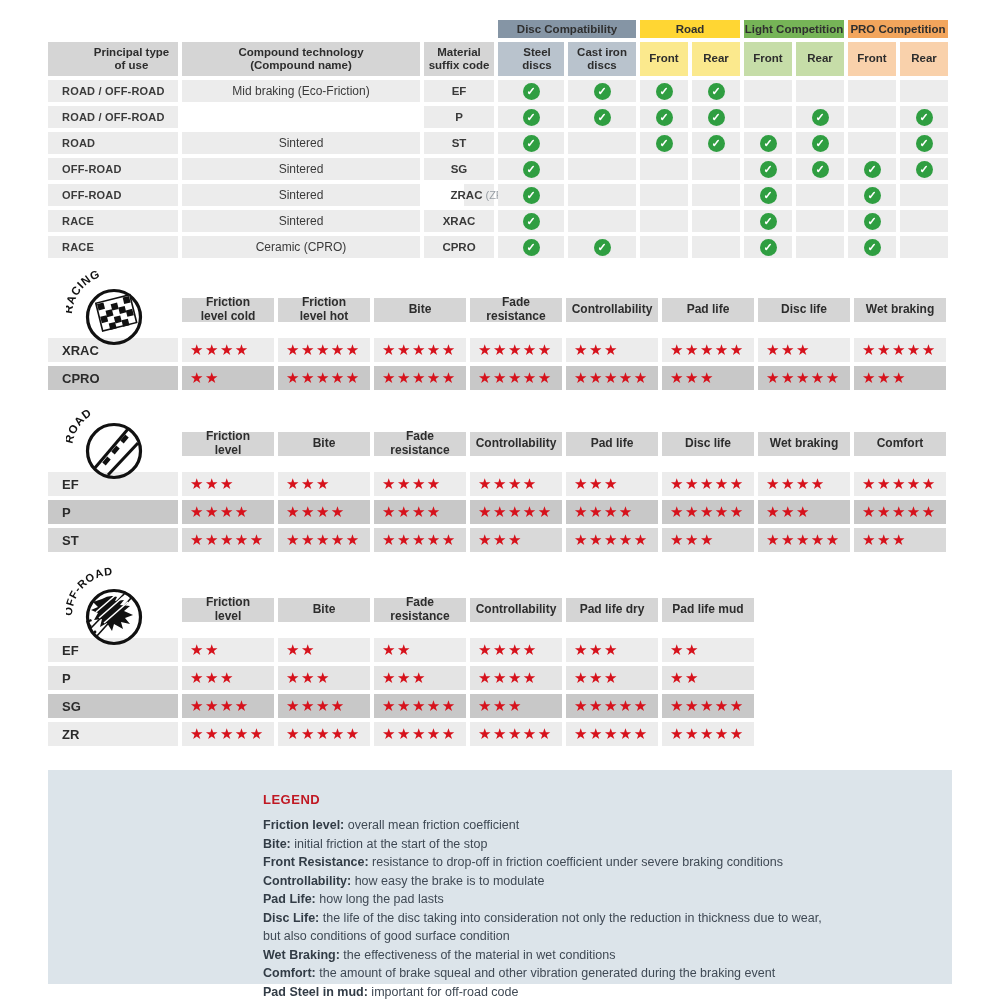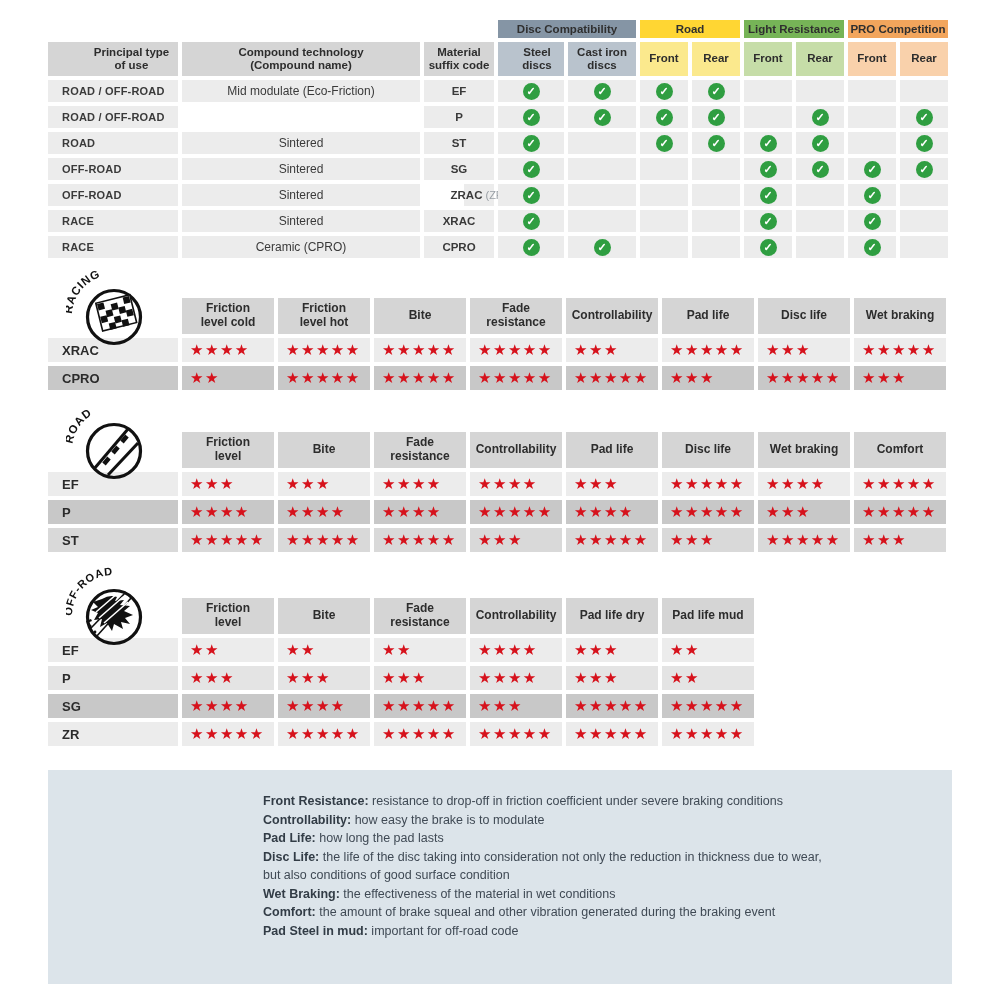--- a/index.html
+++ b/index.html
@@ -47,21 +47,21 @@
   }
 
   
   .rating-section { position:relative; }
   #section-racing  { margin-top:40px; }
   #section-road    { margin-top:42px; }
   #section-offroad { margin-top:46px; }
   .rgrid { display:grid; gap:4px; }
   .rcorner { height:36px; }
   .rhead {
-    height:36px; background:var(--header-gray); display:flex; align-items:center;
+    height:24px; background:var(--header-gray); display:flex; align-items:center;
     justify-content:center; text-align:center; font-size:12px; font-weight:bold;
     color:#2d2d2d; line-height:1.15; white-space:pre-line; padding:0 2px; box-sizing:border-box;
   }
   .rlabel {
     height:24px; display:flex; align-items:center; padding-left:14px;
     font-size:13px; font-weight:bold; color:#2b2b2b; box-sizing:border-box;
   }
   .rstars {
     height:24px; display:flex; align-items:center; padding-left:8px;
     font-size:15px; letter-spacing:1.5px; color:var(--star-red); box-sizing:border-box;
@@ -88,40 +88,40 @@
 </style>
 </head>
 <body>
 
 <div class="page">
   <div class="content">
 
     <div class="compat" id="compat-grid">
         <div class="group-h disc" style="grid-area: 1 / 4 / auto / span 2;">Disc Compatibility</div>
         <div class="group-h road" style="grid-area: 1 / 6 / auto / span 2;">Road</div>
-        <div class="group-h light" style="grid-area: 1 / 8 / auto / span 2;">Light Resistance</div>
+        <div class="group-h light" style="grid-area: 1 / 8 / auto / span 2;">Light Competition</div>
         <div class="group-h pro" style="grid-area: 1 / 10 / auto / span 2;">PRO Competition</div>
         <div class="col-h plain" style="grid-area: 2 / 1; padding-left: 37px;">Principal type
 of use</div>
         <div class="col-h plain" style="grid-area: 2 / 2;">Compound technology
 (Compound name)</div>
         <div class="col-h plain" style="grid-area: 2 / 3;">Material
 suffix code</div>
         <div class="col-h disc-sub" style="grid-area: 2 / 4; padding-left: 12px;">Steel
 discs</div>
         <div class="col-h disc-sub" style="grid-area: 2 / 5;">Cast iron
 discs</div>
         <div class="col-h road-sub" style="grid-area: 2 / 6;">Front</div>
         <div class="col-h road-sub" style="grid-area: 2 / 7;">Rear</div>
         <div class="col-h light-sub" style="grid-area: 2 / 8;">Front</div>
         <div class="col-h light-sub" style="grid-area: 2 / 9;">Rear</div>
         <div class="col-h pro-sub" style="grid-area: 2 / 10;">Front</div>
         <div class="col-h pro-sub" style="grid-area: 2 / 11;">Rear</div>
         <div class="cell use-cell" style="grid-area: 3 / 1;">ROAD / OFF-ROAD</div>
-        <div class="cell tech-cell" style="grid-area: 3 / 2;">Mid modulate (Eco-Friction)</div>
+        <div class="cell tech-cell" style="grid-area: 3 / 2;">Mid braking (Eco-Friction)</div>
         <div class="cell code-cell" style="grid-area: 3 / 3;">
           <span class="code-main">EF</span>
         </div>
         <div class="cell check-cell" style="grid-area: 3 / 4;">
           <span class="check">✓</span>
         </div>
         <div class="cell check-cell" style="grid-area: 3 / 5;">
           <span class="check">✓</span>
         </div>
         <div class="cell check-cell" style="grid-area: 3 / 6;">
@@ -422,21 +422,24 @@
           <div class="rstars shade-light">★★★★★</div>
           <div class="rstars shade-light">★★★★★</div>
           <div class="rstars shade-light">★★★★★</div>
           <div class="rstars shade-light">★★★★★</div>
           <div class="rstars shade-light">★★★★★</div>
           <div class="rstars shade-light">★★★★★</div>
         </div>
     </div>
 
     <div class="legend">
+      <div class="legend-title">LEGEND</div>
       <div id="legend-items">
+          <div class="legend-line"><span class="legend-term">Friction level: </span><span class="legend-desc">overall mean friction coefficient</span></div>
+          <div class="legend-line"><span class="legend-term">Bite: </span><span class="legend-desc">initial friction at the start of the stop</span></div>
           <div class="legend-line"><span class="legend-term">Front Resistance: </span><span class="legend-desc">resistance to drop-off in friction coefficient under severe braking conditions</span></div>
           <div class="legend-line"><span class="legend-term">Controllability: </span><span class="legend-desc">how easy the brake is to modulate</span></div>
           <div class="legend-line"><span class="legend-term">Pad Life: </span><span class="legend-desc">how long the pad lasts</span></div>
           <div class="legend-line"><span class="legend-term">Disc Life: </span><span class="legend-desc">the life of the disc taking into consideration not only the reduction in thickness due to wear,</span></div>
           <div class="legend-line"><span class="legend-desc">but also conditions of good surface condition</span></div>
           <div class="legend-line"><span class="legend-term">Wet Braking: </span><span class="legend-desc">the effectiveness of the material in wet conditions</span></div>
           <div class="legend-line"><span class="legend-term">Comfort: </span><span class="legend-desc">the amount of brake squeal and other vibration generated during the braking event</span></div>
           <div class="legend-line"><span class="legend-term">Pad Steel in mud: </span><span class="legend-desc">important for off-road code</span></div>
         </div>
     </div>

